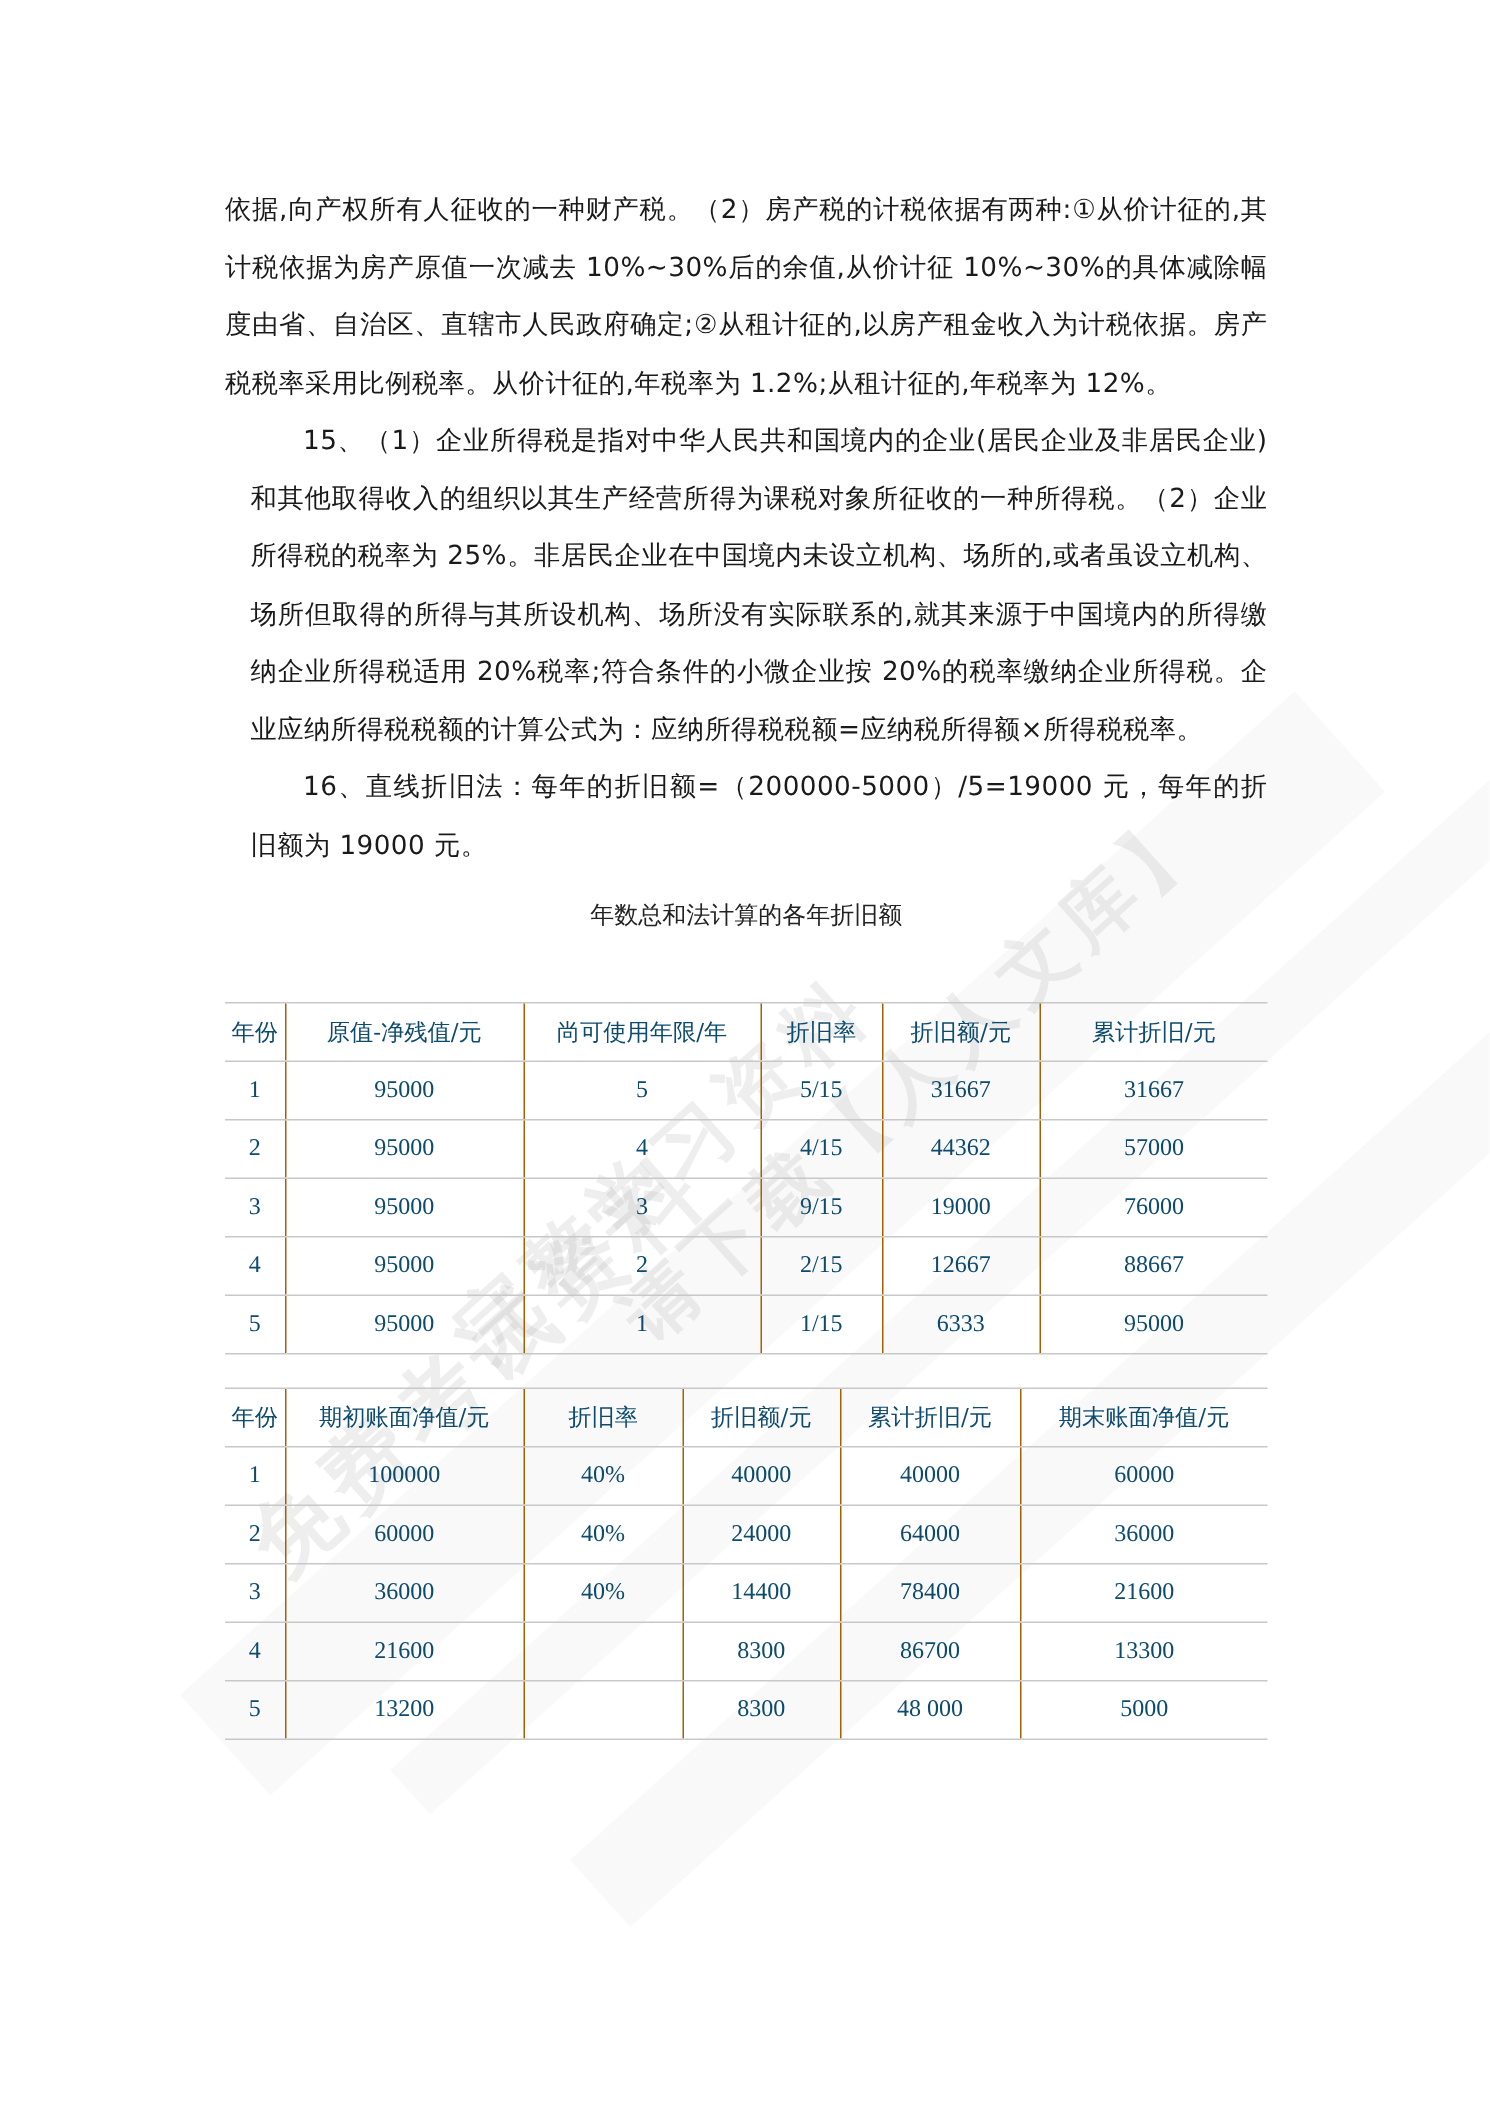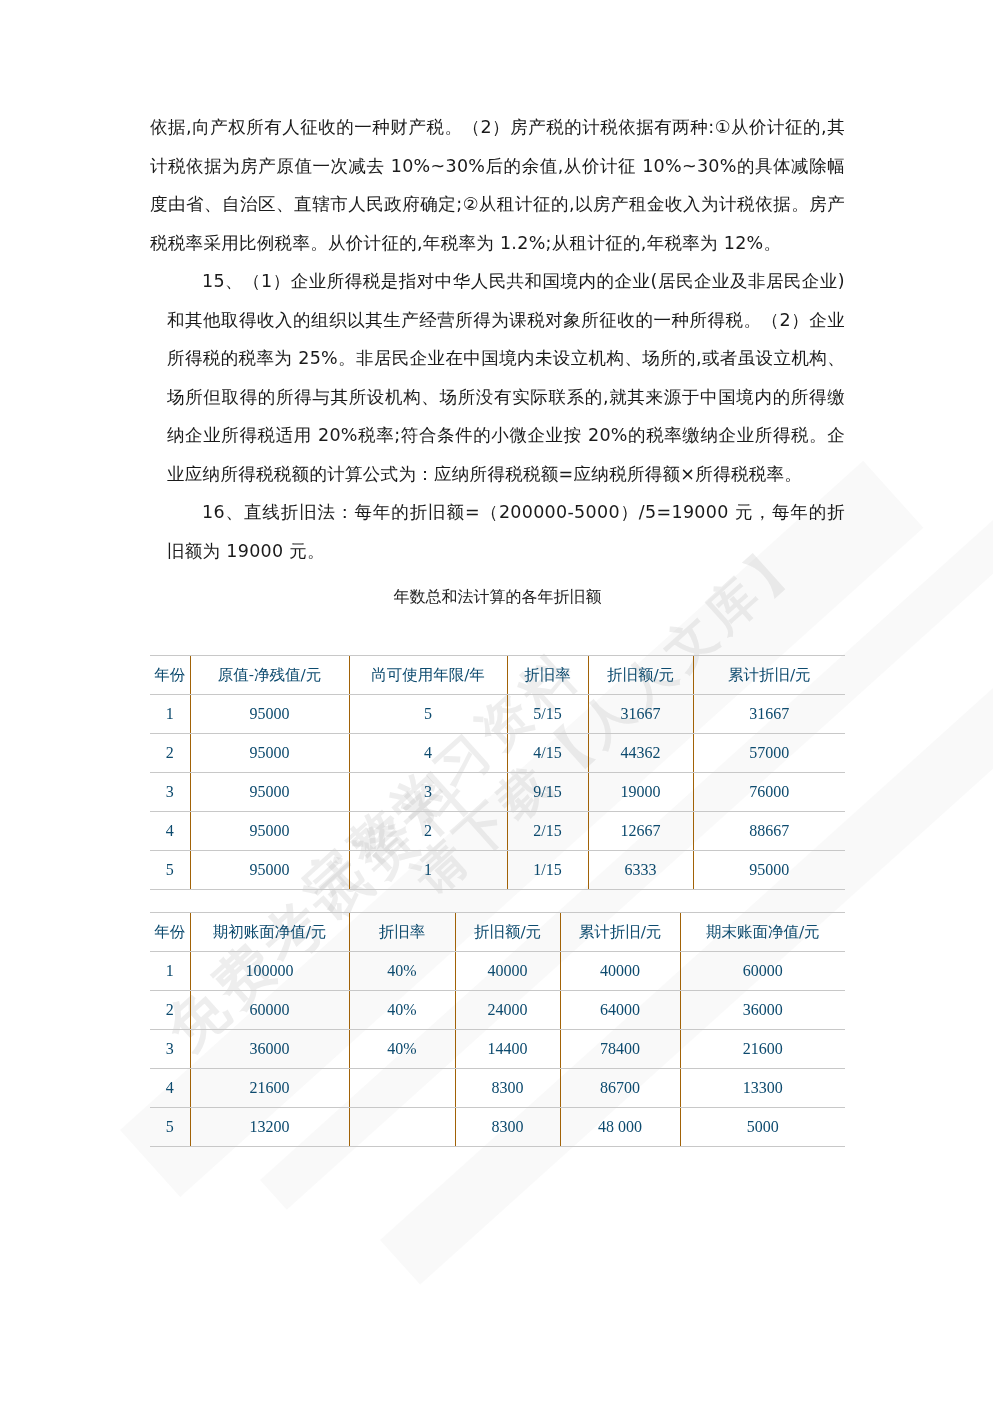--- a/index.html
+++ b/index.html
@@ -4,21 +4,21 @@
 <style>
   html, body { margin: 0; padding: 0; background: #ffffff; }
   body { width: 993px; height: 1404px; position: relative; overflow: hidden;
          font-family: "DejaVu Sans", "Liberation Sans", sans-serif; color: #1a1a1a; }
   .page { position: absolute; left: 0; top: 0; width: 993px; height: 1404px; }
   .watermark { position: absolute; left: 0; top: 0; width: 993px; height: 1404px; pointer-events: none; overflow: hidden; }
   .wm-band { position: absolute; background: rgba(200,200,200,0.10); transform: rotate(-42deg); transform-origin: left top; }
   .wm-text { position: absolute; font-size: 58px; font-weight: bold; color: rgba(160,160,160,0.18);
              transform: rotate(-42deg); transform-origin: left top; white-space: nowrap; letter-spacing: 6px;
              font-family: "DejaVu Sans", sans-serif; }
-  .content { position: absolute; left: 150px; top: 108px; width: 695px; }
+  .content { position: absolute; left: 150px; top: 121px; width: 695px; }
   .para { font-size: 17.5px; line-height: 38.5px; margin: 0; text-align: justify; letter-spacing: 0.3px; }
   .indent { text-indent: 35px; margin-left: 17px; }
   .table-title { font-family: "DejaVu Serif", "Liberation Serif", serif; font-size: 16px; text-align: center;
                  margin: 0; color: #222; }
   table { border-collapse: collapse; width: 695px; font-family: "Liberation Serif", "DejaVu Serif", serif;
           font-size: 16px; color: #0c4a6e; }
   th, td { border-top: 1px solid #c8c8c8; border-bottom: 1px solid #c8c8c8; height: 38px; padding: 0;
            text-align: center; font-weight: normal; }
   th + th, td + td { border-left: 1px solid #a16207; }
   th { font-family: "DejaVu Serif", serif; font-size: 15.5px; }

